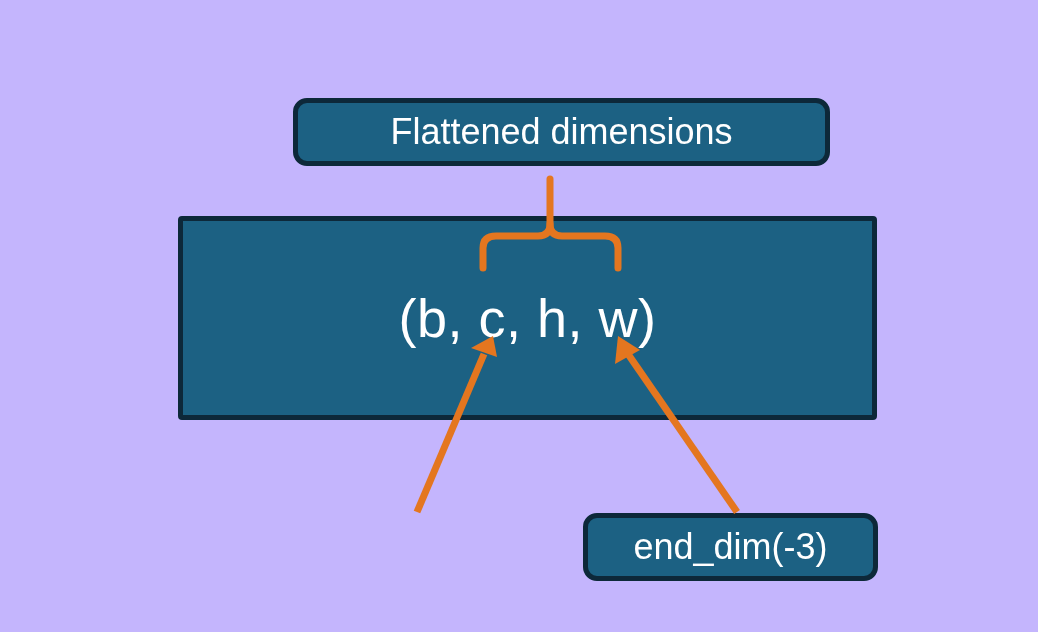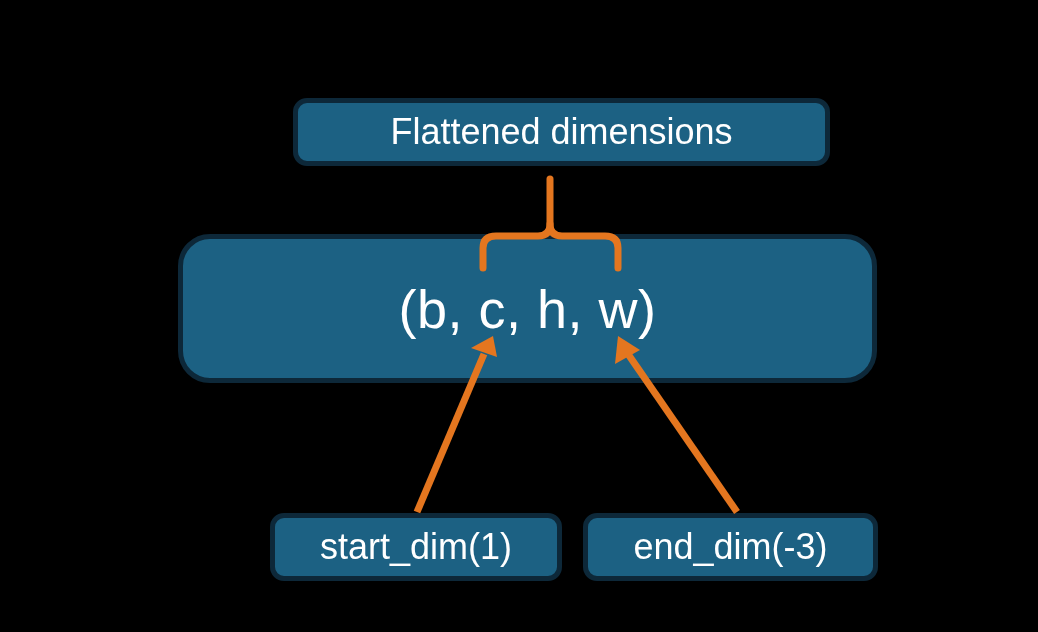--- a/index.html
+++ b/index.html
@@ -7,21 +7,21 @@
     padding: 0;
     background: #ffffff;
   }
   body {
     font-family: "Liberation Sans", sans-serif;
   }
   #canvas {
     position: relative;
     width: 1038px;
     height: 632px;
-    background: #000000;
+    background: #c4b5fd;
     overflow: hidden;
   }
   .node {
     position: absolute;
     box-sizing: border-box;
     background: #1c6183;
     border: 5px solid #0d2839;
     border-radius: 16px;
     display: flex;
     align-items: center;
@@ -40,25 +40,24 @@
     width: 537px;
     height: 68px;
     border-radius: 14px;
     font-size: 36px;
   }
   
   #node-shape {
     left: 178px;
     top: 216px;
     width: 699px;
-    height: 149px;
-    border-radius: 32px;
+    height: 204px;
+    border-radius: 4px;
     font-size: 54px;
     letter-spacing: 0.5px;
-    margin-top: 18px;
   }
   
   #node-start-dim {
     left: 270px;
     top: 513px;
     width: 292px;
     height: 68px;
     border-radius: 14px;
     font-size: 36px;
   }
@@ -105,23 +104,20 @@
 <div id="canvas">
 
   <div class="node" id="node-flattened">
     <span>Flattened dimensions</span>
   </div>
 
   <div class="node" id="node-shape">
     <span>(b, c, h, w)</span>
   </div>
 
-  <div class="node" id="node-start-dim">
-    <span>start_dim(1)</span>
-  </div>
 
   <div class="node" id="node-end-dim">
     <span>end_dim(-3)</span>
   </div>
 
   <svg id="connectors" viewBox="0 0 1038 632">
 
     <path class="brace-stroke" d="M 483 268
              L 483 248
              Q 483 236 496 236

